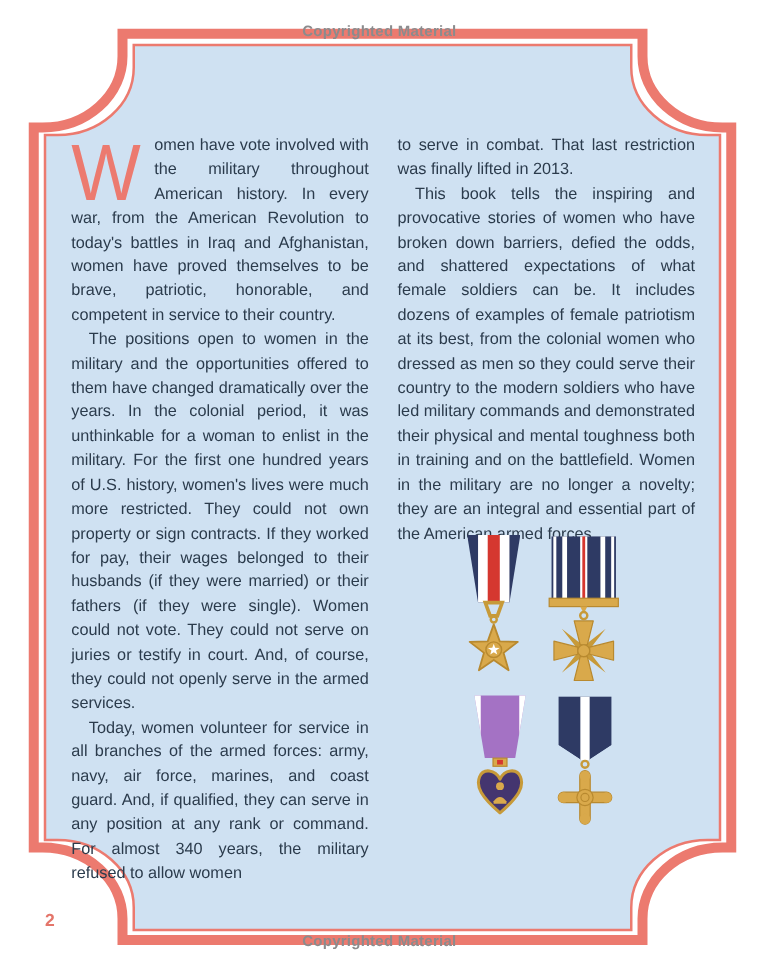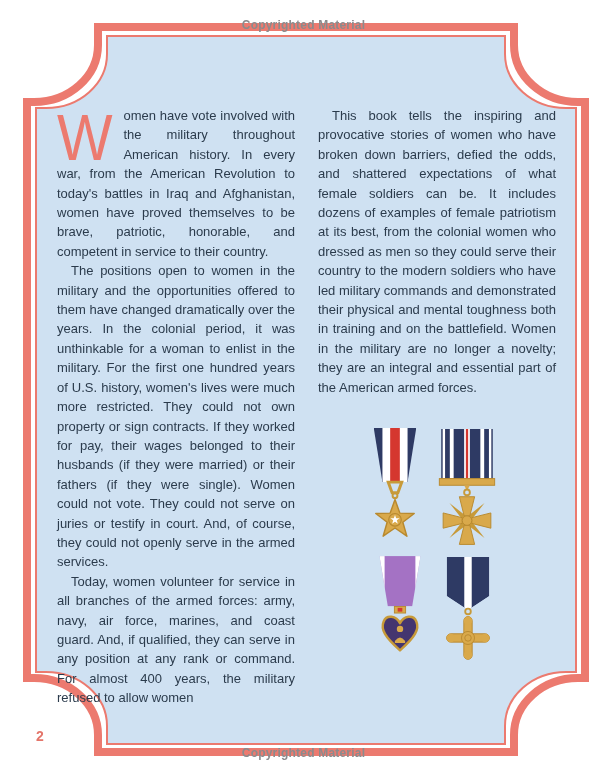--- a/index.html
+++ b/index.html
@@ -36,23 +36,24 @@
     <path d="M 98 27 H 514 V 45 A 64 57 0 0 0 578 102 H 585 V 678 H 578 A 64 57 0 0 0 514 735 V 752 H 98 V 735 A 64 57 0 0 0 34 678 H 27 V 102 H 34 A 64 57 0 0 0 98 45 Z" fill="#ffffff" stroke="#ec7a6f" stroke-width="8"></path>
     <path d="M 107 36 H 505 V 54 A 61 54 0 0 0 566 108 H 576 V 672 H 566 A 61 54 0 0 0 505 726 V 744 H 107 V 726 A 61 54 0 0 0 46 672 H 36 V 108 H 46 A 61 54 0 0 0 107 54 Z" fill="#cfe1f2" stroke="#ec7a6f" stroke-width="2"></path>
   </svg>
 
   <div class="copyright top">Copyrighted Material</div>
 
   <div class="content">
     <div class="col col-left">
       <p><span class="dropcap">W</span><span>omen have vote involved with the military throughout American history. In every war, from the American Revolution to today's battles in Iraq and Afghanistan, women have proved themselves to be brave, patriotic, honorable, and competent in service to their country.</span></p>
       <p class="indent">The positions open to women in the military and the opportunities offered to them have changed dramatically over the years. In the colonial period, it was unthinkable for a woman to enlist in the military. For the first one hundred years of U.S. history, women's lives were much more restricted. They could not own property or sign contracts. If they worked for pay, their wages belonged to their husbands (if they were married) or their fathers (if they were single). Women could not vote. They could not serve on juries or testify in court. And, of course, they could not openly serve in the armed services.</p>
-      <p class="indent">Today, women volunteer for service in all branches of the armed forces: army, navy, air force, marines, and coast guard. And, if qualified, they can serve in any position at any rank or command. For almost 400 years, the military refused to allow women</p>
+      <p class="indent">Today, women volunteer for service in all branches of the armed forces: army, navy, air force, marines, and coast guard. And, if qualified, they can serve in any position at any rank or command. For almost 340 years, the military refused to allow women</p>
     </div>
     <div class="col col-right">
+      <p>to serve in combat. That last restriction was finally lifted in 2013.</p>
       <p class="indent">This book tells the inspiring and provocative stories of women who have broken down barriers, defied the odds, and shattered expectations of what female soldiers can be. It includes dozens of examples of female patriotism at its best, from the colonial women who dressed as men so they could serve their country to the modern soldiers who have led military commands and demonstrated their physical and mental toughness both in training and on the battlefield. Women in the military are no longer a novelty; they are an integral and essential part of the American armed forces.</p>
     </div>
   </div>
 
   <svg class="medal m-silver-star" width="58" height="114" viewBox="0 0 60 118">
     <defs>
         <clipPath id="ss-clip">
           <polygon points="8,0 52,0 43,56 17,56"></polygon>
         </clipPath>
       </defs>

